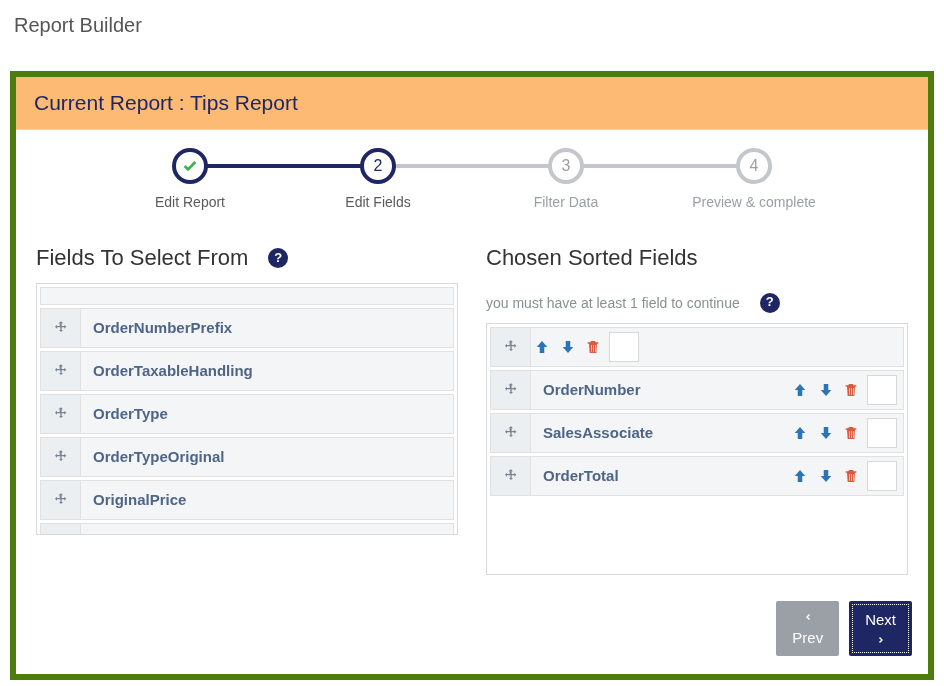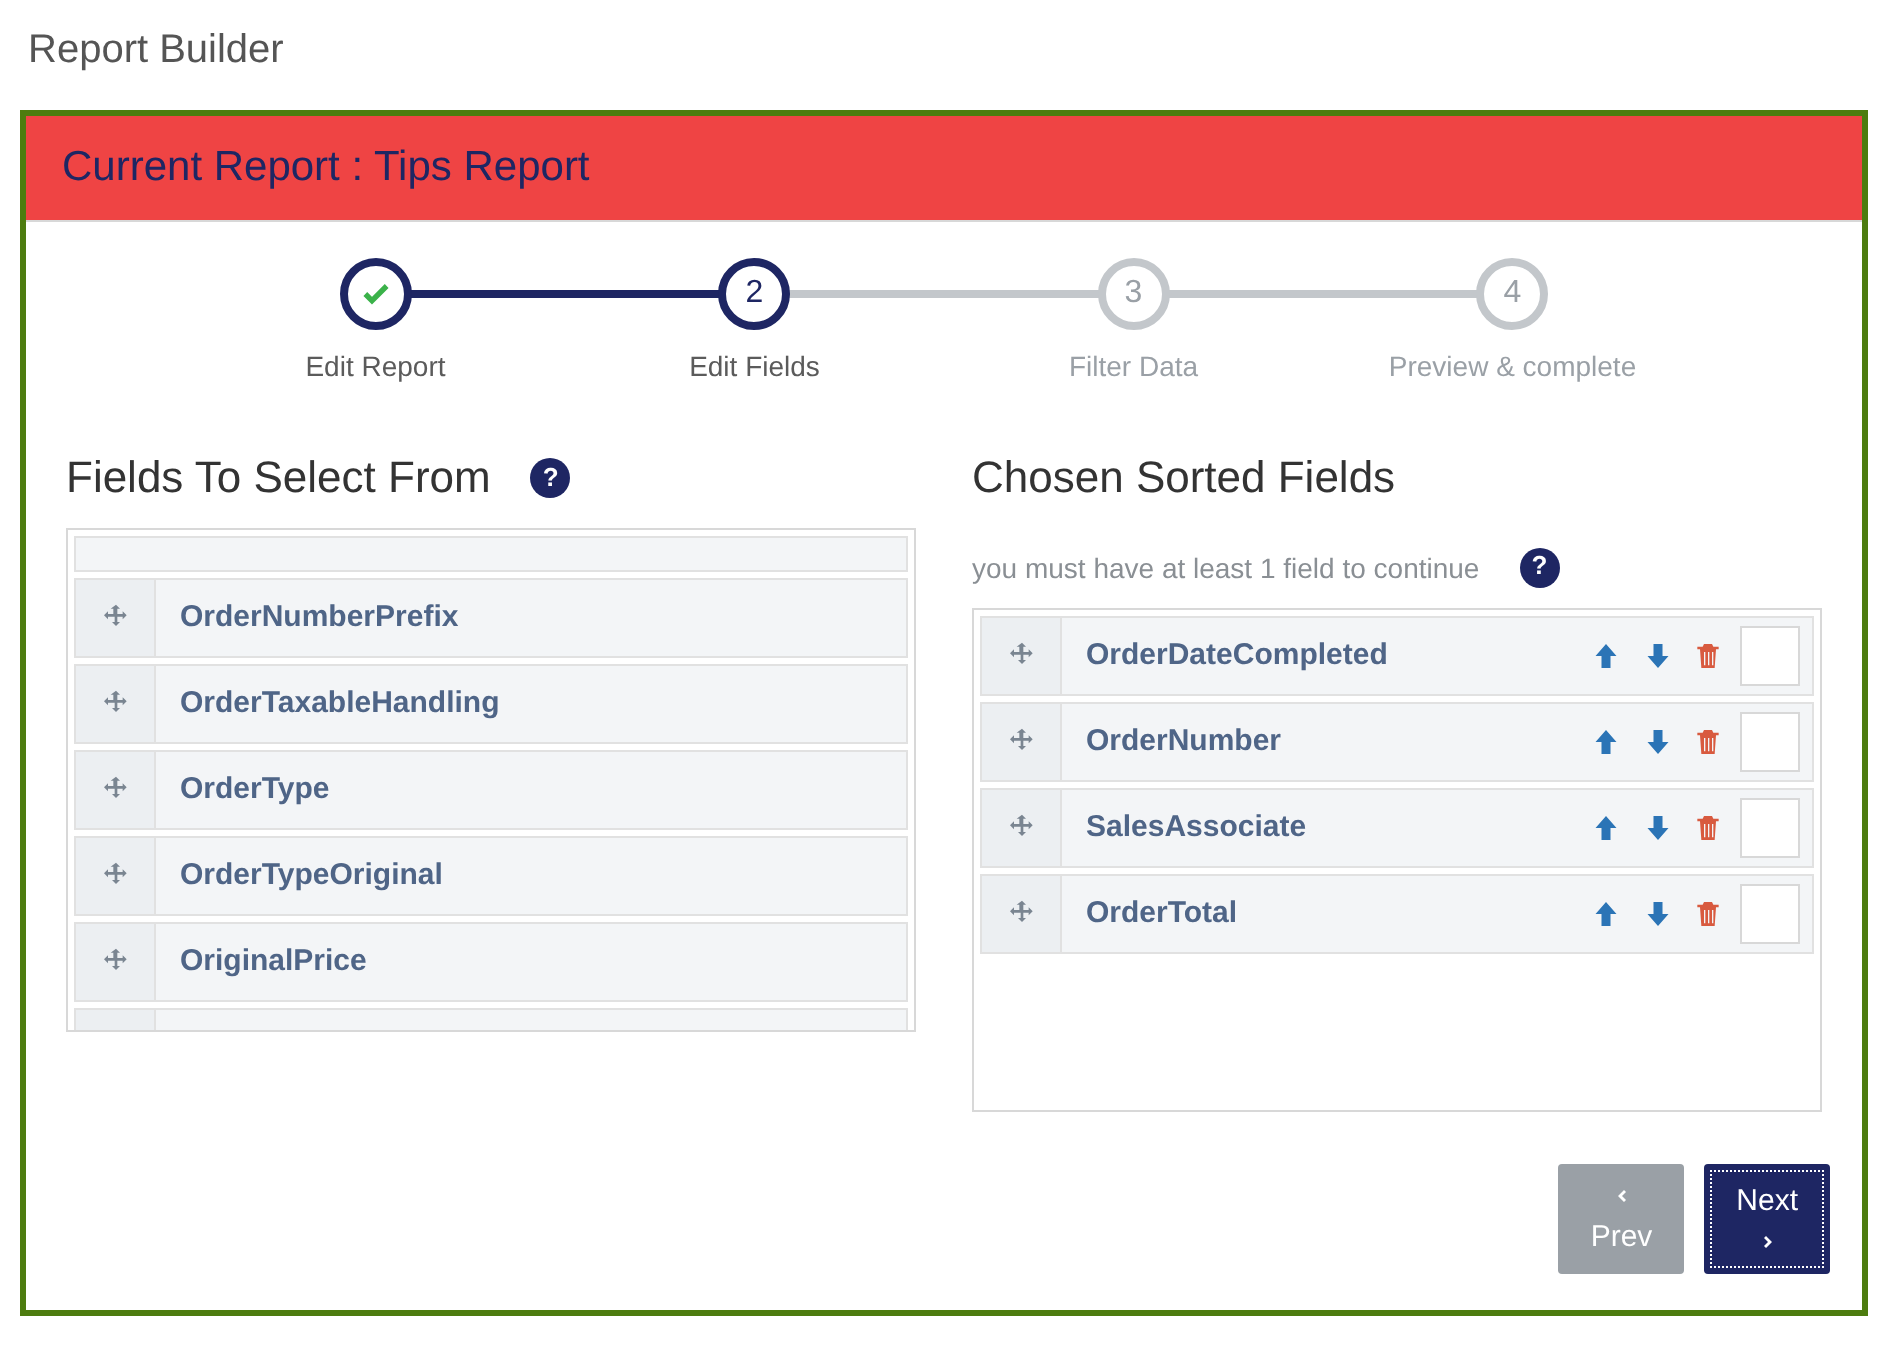--- a/index.html
+++ b/index.html
@@ -11,23 +11,23 @@
     height: 686px;
     overflow: hidden;
   }
   .page-title {
     font-size: 20px;
     color: #555;
     font-weight: 400;
     padding: 14px 14px 18px 14px;
   }
   .panel {
-    margin: 0 10px;
-    border: 3px solid #4d7c0f;
-    background: #ef4444;
+    margin: 16px 10px;
+    border: 6px solid #4d7c0f;
+    background: #fdba74;
   }
   .panel-header {
     font-size: 21px;
     color: #1e2663;
     padding: 14px 18px;
     border-bottom: 1px solid #d8d8d8;
     font-weight: 400;
   }
   .panel-body {
     background: #fff;
@@ -334,21 +334,20 @@
           <span class="help-icon">?</span>
         </div>
         <div class="list-wrap loose">
           <div id="chosen-rows">
               <div class="field-row">
                 <div class="drag-cell">
                   <svg class="drag-icon" viewBox="0 0 24 24">
                     <path fill="currentColor" d="M12 2l3 3h-2v4h4V7l3 3-3 3v-2h-4v4h2l-3 3-3-3h2v-4H6v2l-3-3 3-3v2h4V5H8z"></path>
                   </svg>
                 </div>
-                <div class="field-label-cell">OrderDateCompleted</div>
                 <div class="actions-cell">
                   <button class="icon-btn">
                     <svg class="arrow-icon" viewBox="0 0 24 24">
                       <path fill="currentColor" d="M12 4l7 8h-4v8h-6v-8H5z"></path>
                     </svg>
                   </button>
                   <button class="icon-btn">
                     <svg class="arrow-icon" viewBox="0 0 24 24">
                       <path fill="currentColor" d="M12 20l-7-8h4V4h6v8h4z"></path>
                     </svg>

